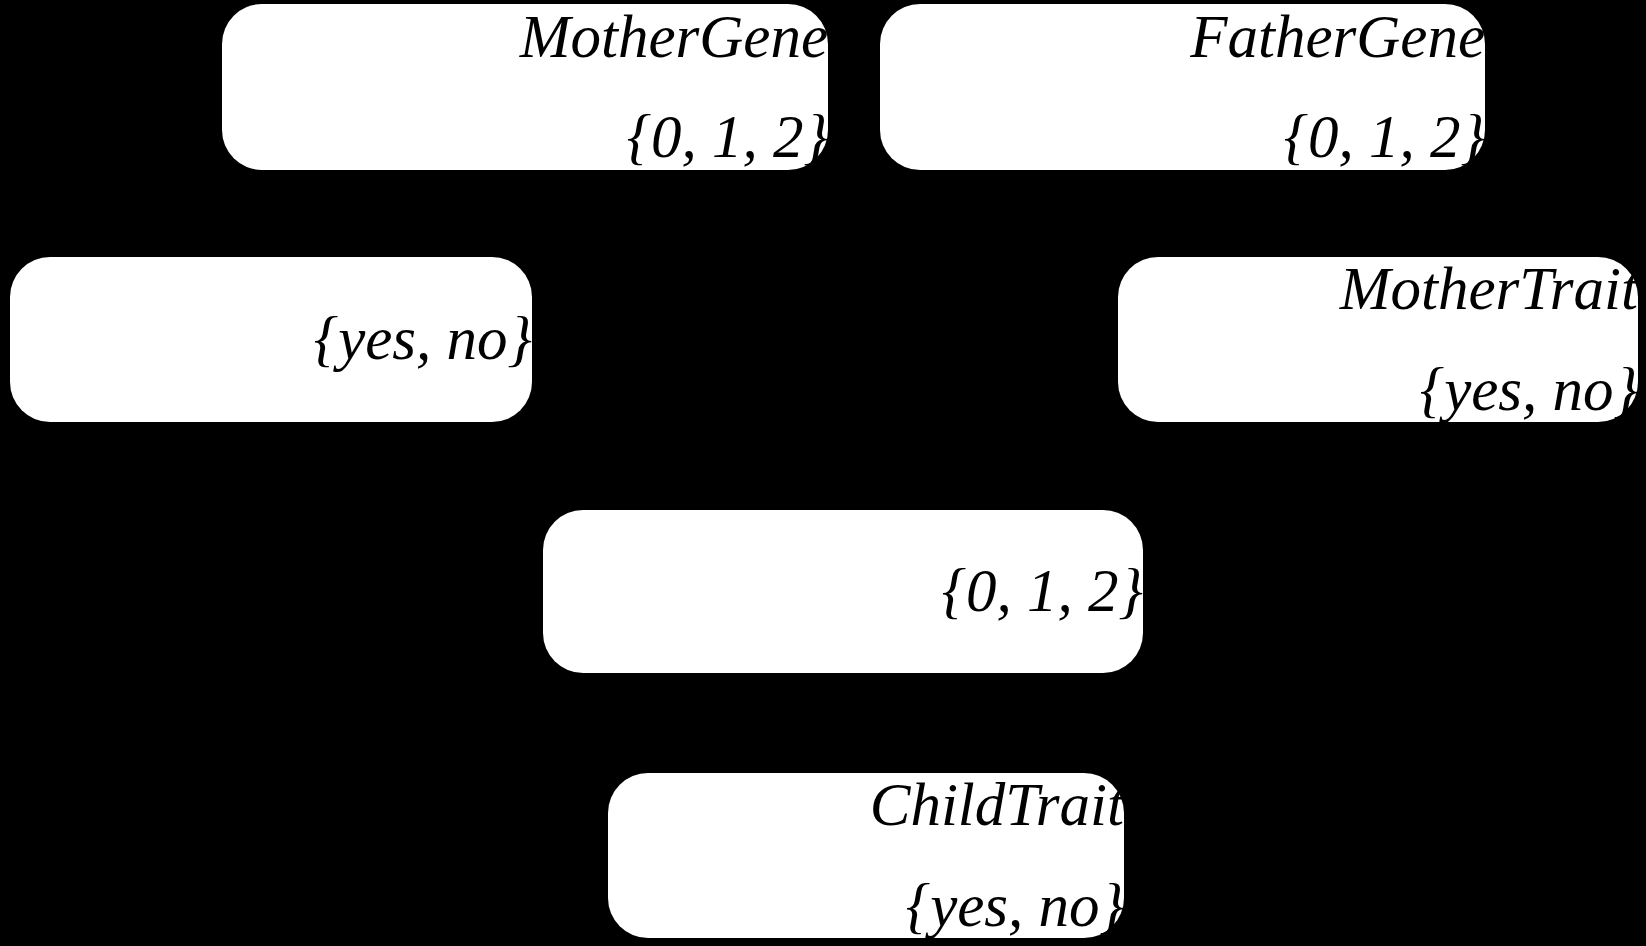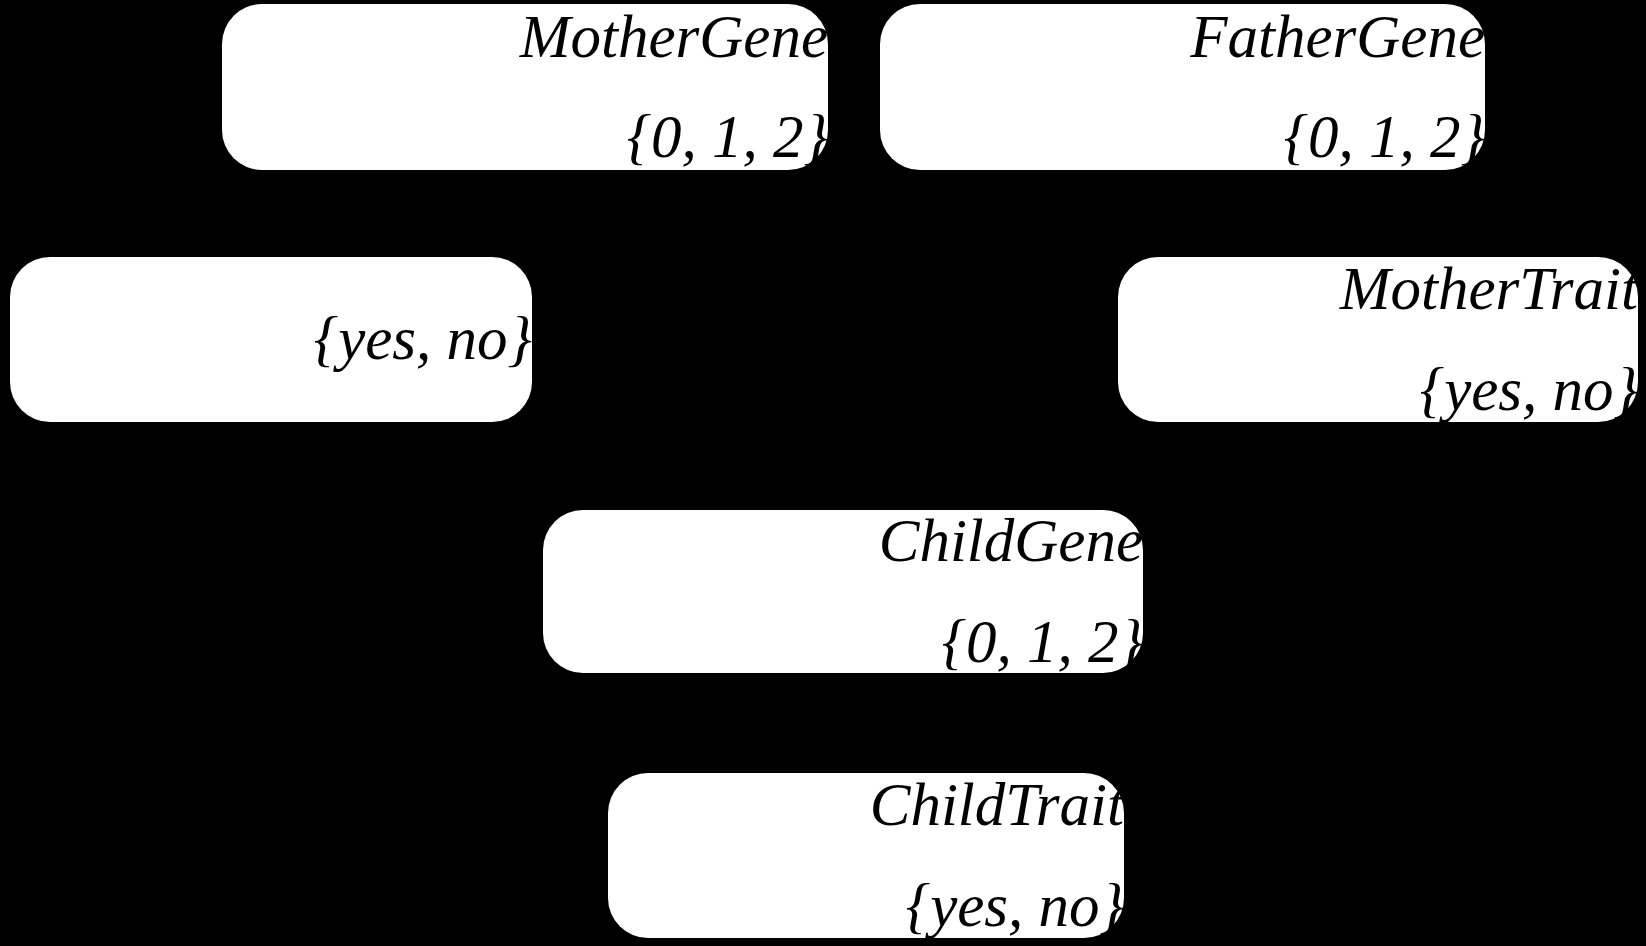--- a/index.html
+++ b/index.html
@@ -61,21 +61,20 @@
   <div class="node" id="node-mother-trait">
     <span class="node-domain">{yes, no}</span>
   </div>
 
   <div class="node" id="node-father-trait">
     <span class="node-title">MotherTrait</span>
     <span class="node-domain">{yes, no}</span>
   </div>
 
   <div class="node" id="node-child-gene">
-    <span class="node-title">ChildGene</span>
     <span class="node-domain">{0, 1, 2}</span>
   </div>
 
   <div class="node" id="node-child-trait">
     <span class="node-title">ChildTrait</span>
     <span class="node-domain">{yes, no}</span>
   </div>
 
 </div>
 

